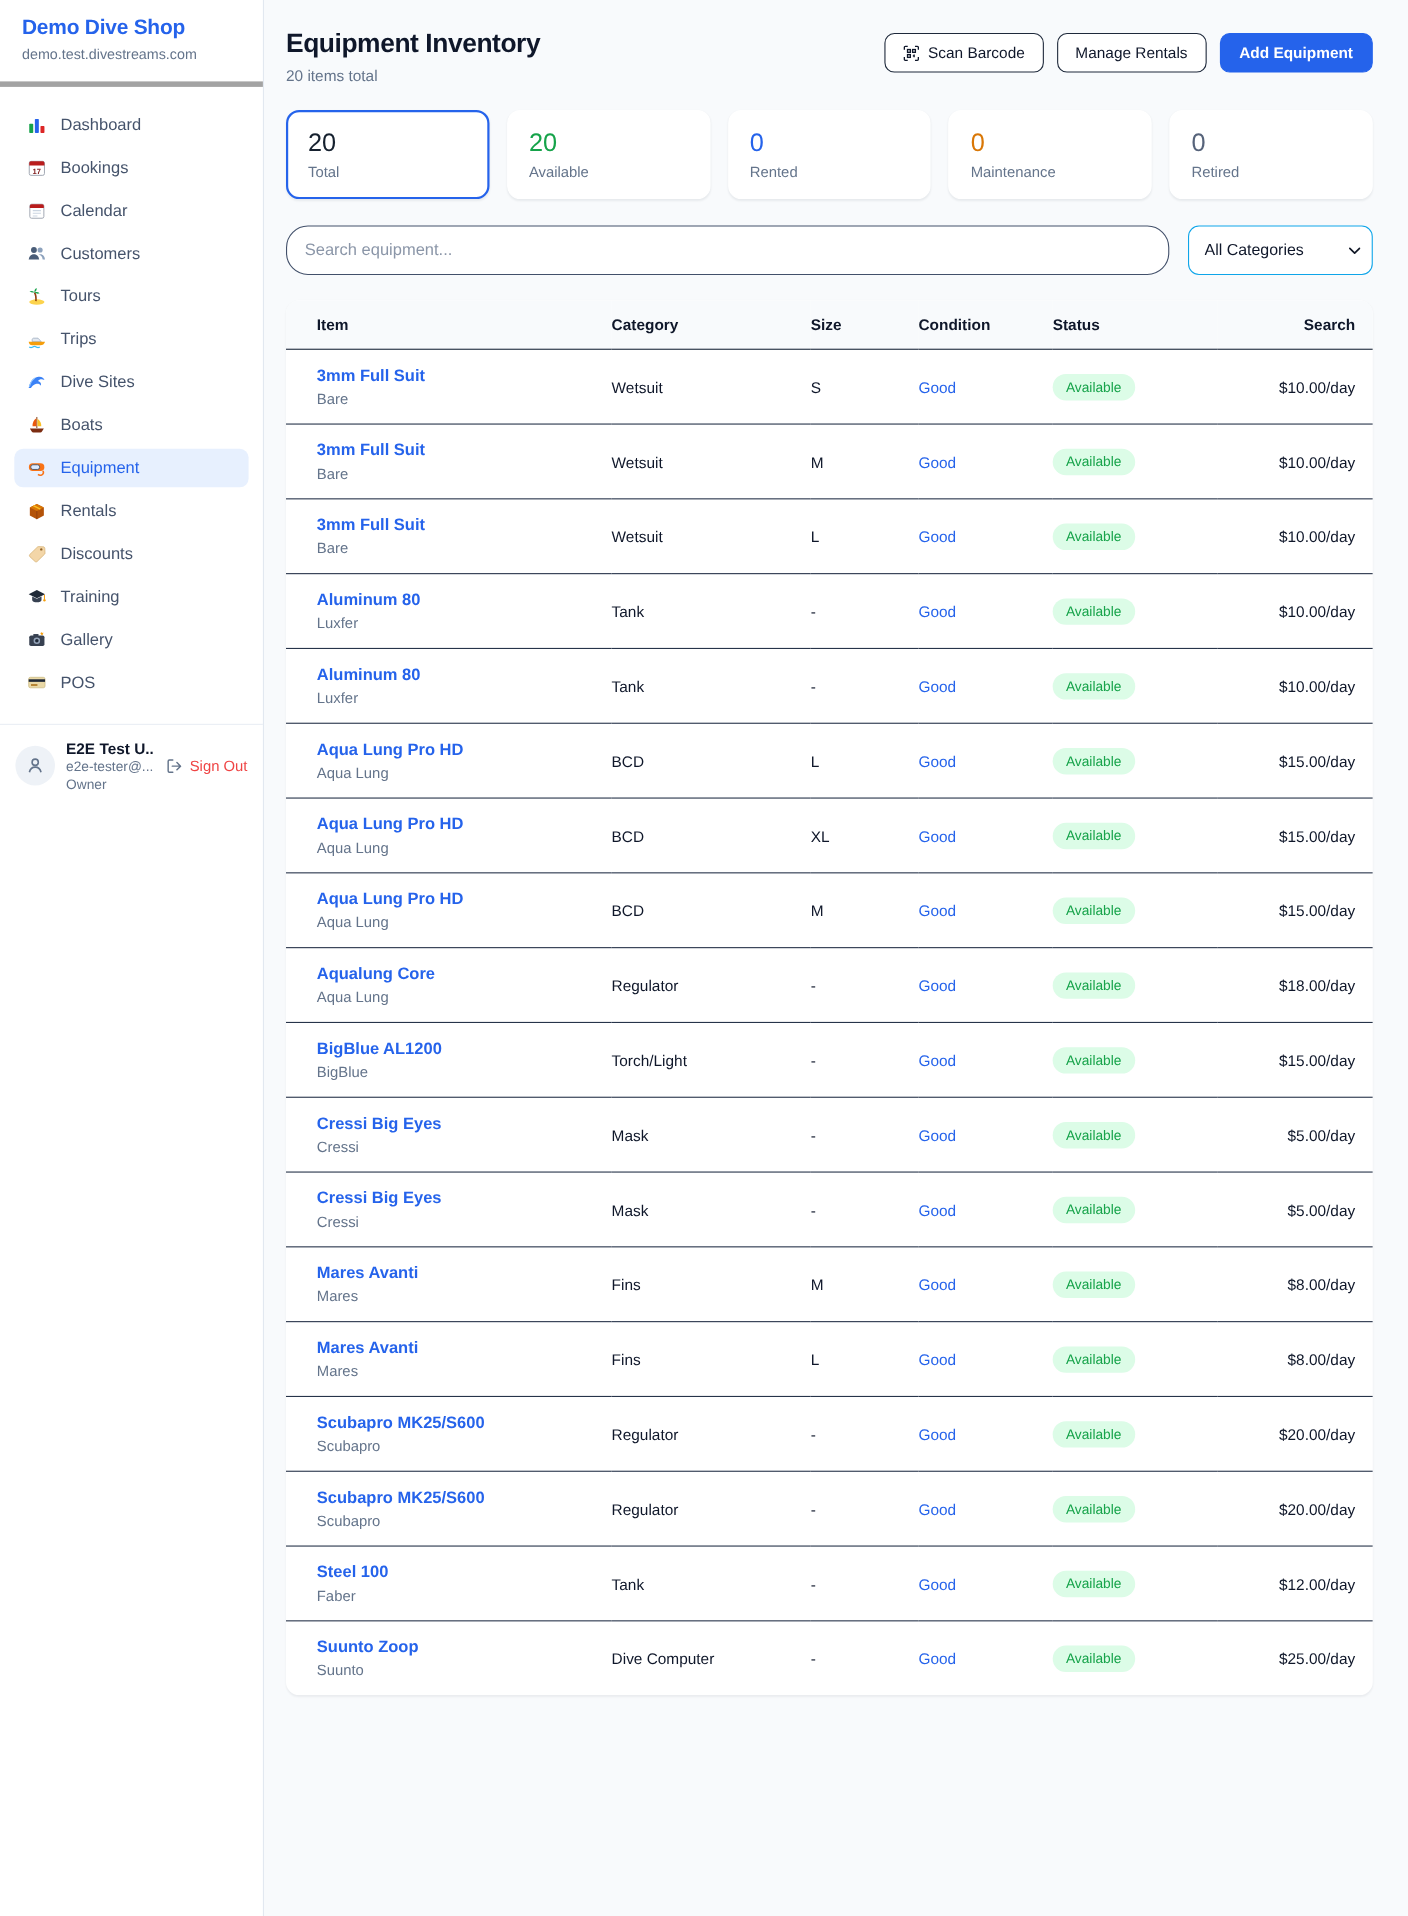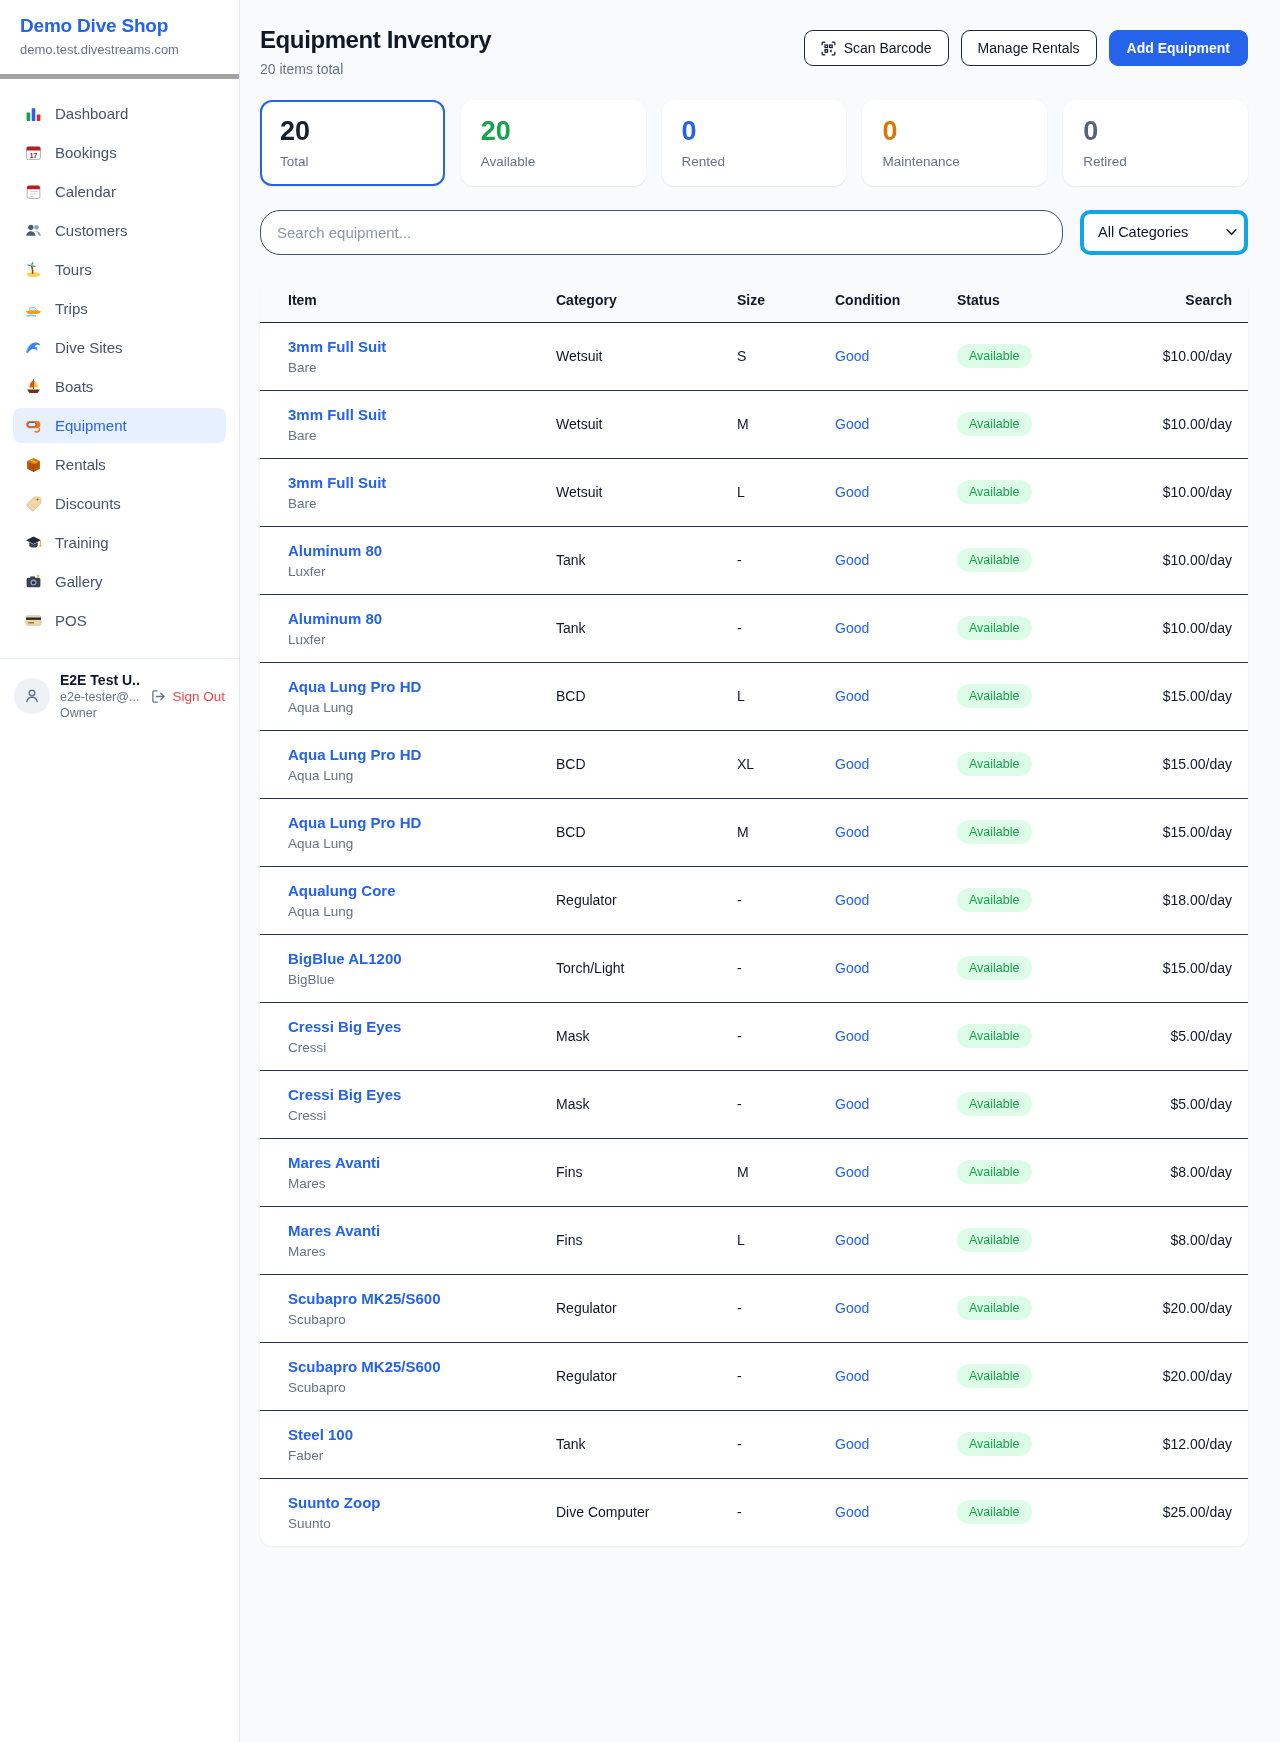--- a/index.html
+++ b/index.html
@@ -41,29 +41,29 @@
   .btn { height:36px; display:inline-flex; align-items:center; gap:8px; padding:0 16px;
          background:#fff; border:1px solid #1e293b; border-radius:9px; font-size:14px; color:#0f172a;
          font-family:inherit; cursor:pointer; white-space:nowrap; }
   .btn svg { width:15px; height:15px; }
   .btn-primary { background:#2563eb; border-color:#2563eb; color:#fff; font-weight:bold; padding:0 17px; }
 
   .stats-row { display:flex; gap:16px; margin-bottom:24px; }
   .stat-card { flex:1; background:#fff; border:1px solid #ffffff; border-radius:12px; padding:16px 19px;
                box-shadow:0 1px 2px rgba(15,23,42,.07); cursor:pointer; text-align:left; font-family:inherit; }
   .stat-card.selected { border:2px solid #2563eb; padding:15px 18px; }
-  .stat-value { font-size:27px; font-weight:bold; line-height:1.1; }
+  .stat-value { font-size:23px; font-weight:normal; line-height:1.1; }
   .stat-label { font-size:13.5px; color:#64748b; margin-top:7px; }
 
   .filter-row { display:flex; gap:17px; margin-bottom:23px; }
   .search-input { flex:1; height:45px; background:#fff; border:1px solid #42506a; border-radius:20px;
                   padding:0 16px; font-size:15px; font-family:inherit; color:#0f172a; }
   .search-input::placeholder { color:#8b96a8; }
   .select-wrap { position:relative; width:168px; flex:none; }
-  .category-select { width:100%; height:45px; background:#fff; border:4px solid #0ea5e9; border-radius:10px;
+  .category-select { width:100%; height:45px; background:#fff; border:1px solid #0ea5e9; border-radius:10px;
                      padding:0 30px 0 14px; font-size:14.5px; font-family:inherit; color:#0f172a;
                      appearance:none; -webkit-appearance:none; -moz-appearance:none; cursor:pointer; }
   .select-chevron { position:absolute; right:11px; top:50%; transform:translateY(-50%); pointer-events:none;
                     width:11px; height:7px; display:flex; }
 
   .table-card { background:#fff; border-radius:12px; box-shadow:0 1px 2px rgba(15,23,42,.06); overflow:hidden; }
   table { width:100%; border-collapse:collapse; }
   thead th { background:#f8fafc; font-size:14px; font-weight:bold; color:#0f172a; text-align:left;
              padding:14px 0; border-bottom:1px solid #1f2a3c; }
   .col-item { width:296px; padding-left:28px !important; }

